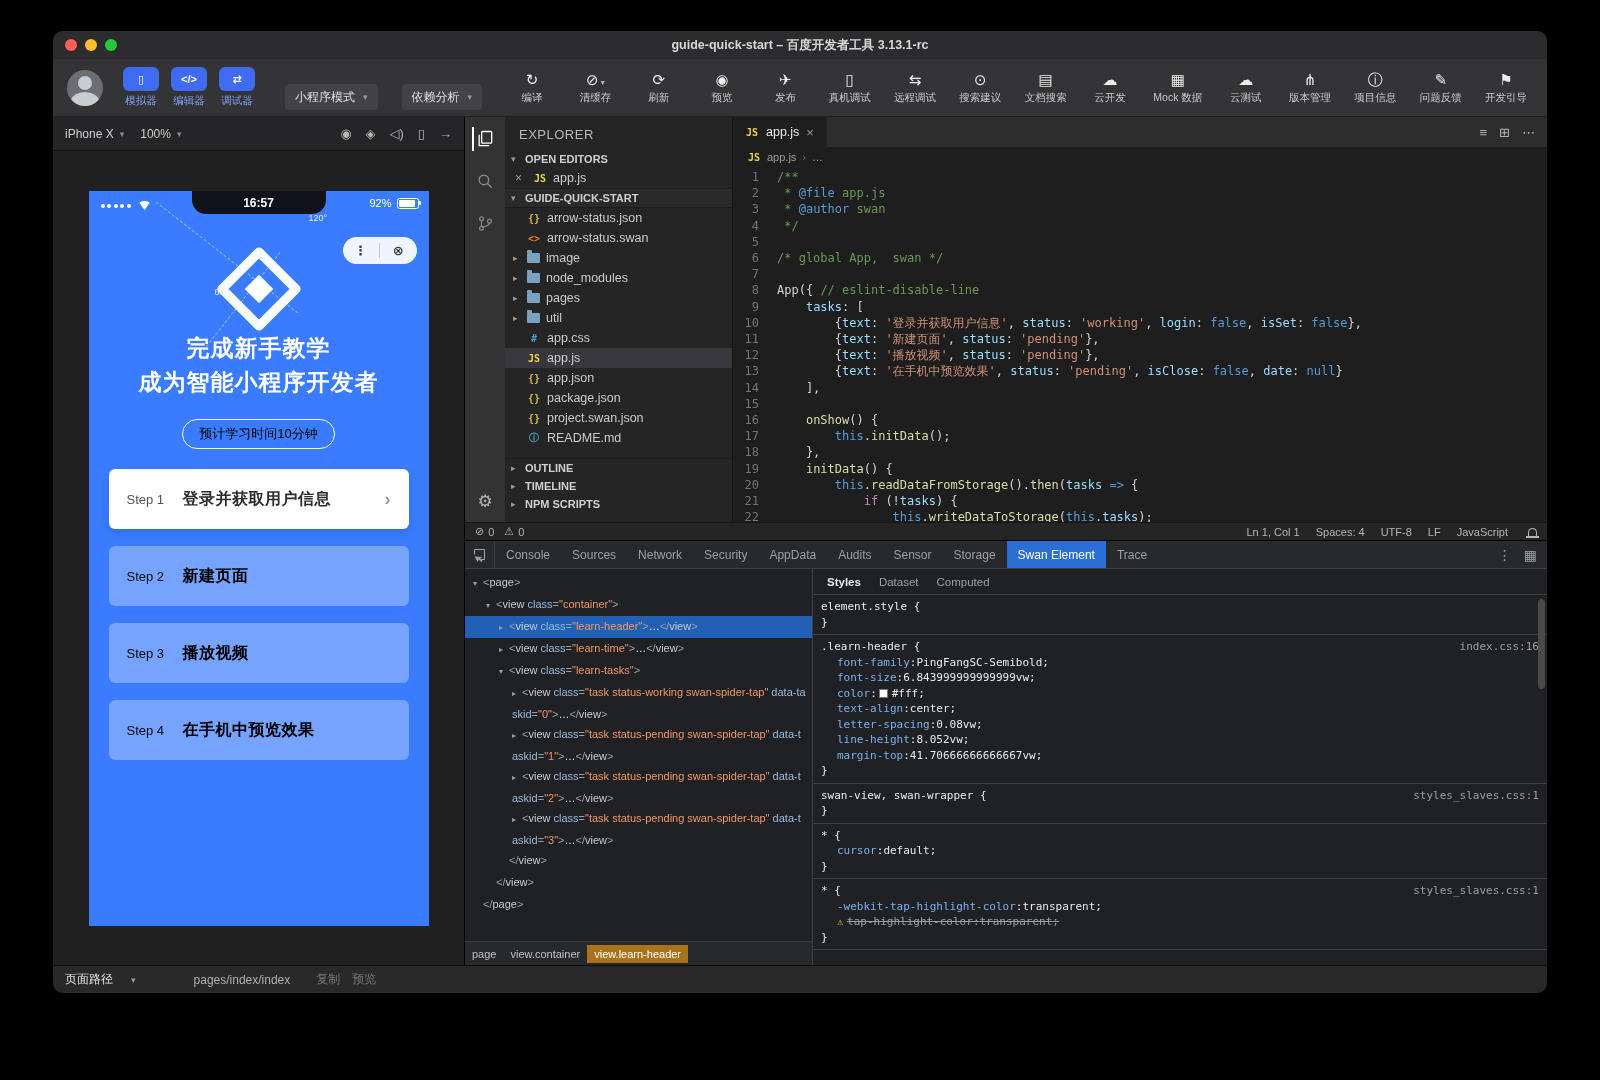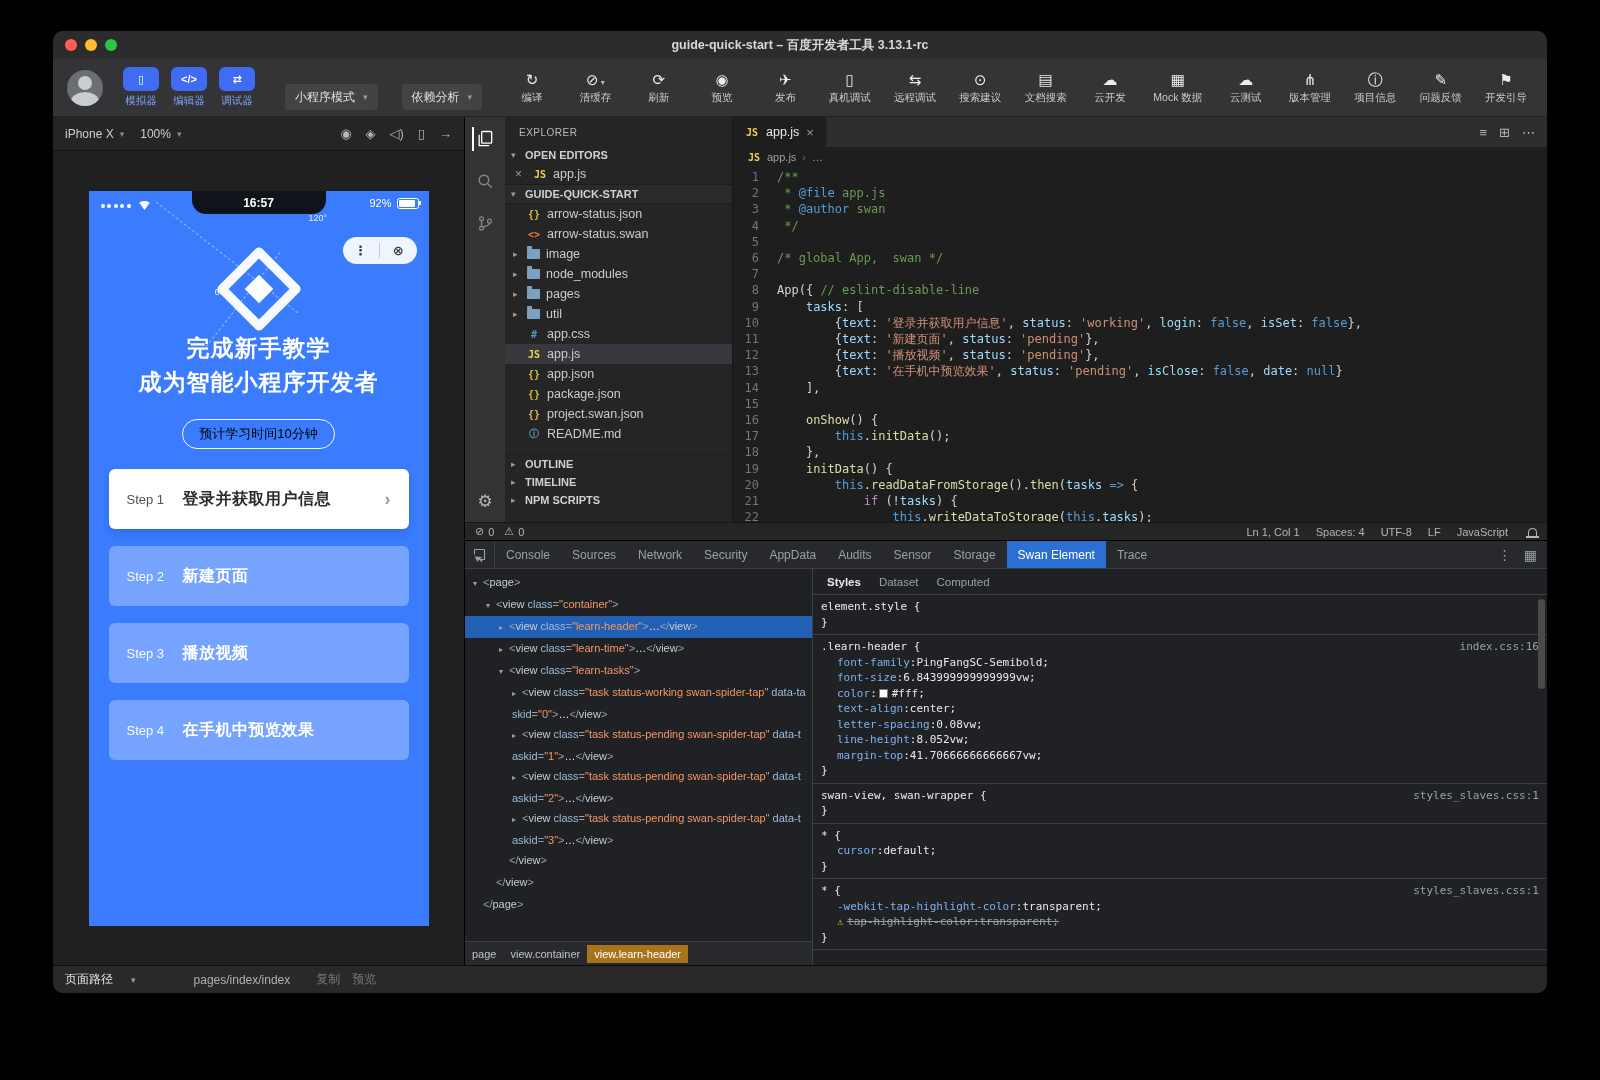--- a/index.html
+++ b/index.html
@@ -70,39 +70,39 @@
   .dash2 { width:130px; left:86px; top:112px; transform:rotate(-52deg); }
 
   .logo-wrap { position:absolute; top:56px; left:0; right:0; display:flex; justify-content:center; }
   .p-title { position:absolute; top:140px; left:0; right:0; text-align:center; color:#fff;
              font-size:23px; font-weight:700; line-height:34px; letter-spacing:1px; }
   .p-badge-row { position:absolute; top:228px; left:0; right:0; text-align:center; }
   .p-badge { display:inline-block; border:1px solid rgba(255,255,255,.95); color:#000000; border-radius:15px;
              font-size:13px; padding:5px 16px; }
   .steps { position:absolute; top:278px; left:20px; right:20px; }
   .step-card { height:60px; border-radius:6px; margin-bottom:17px; display:flex; align-items:center;
-               padding:0 18px; background:rgba(255,255,255,.30); color:#ffffff; cursor:pointer; }
+               padding:0 18px; background:rgba(255,255,255,.30); color:#000000; cursor:pointer; }
   .step-card.active { background:#fff; color:#2b2b2b; box-shadow:0 4px 10px rgba(0,0,0,.12); }
   .step-label { font-size:13px; width:56px; flex:none; opacity:.95; }
   .step-card.active .step-label { color:#4a4a4a; }
   .step-text { font-size:16px; font-weight:700; letter-spacing:.5px; }
   .step-arrow { margin-left:auto; font-size:18px; color:#9a9a9a; font-weight:700; }
 
   
   .right-col { flex:1; display:flex; flex-direction:column; min-width:0; }
   .editor-zone { height:405px; display:flex; flex:none; min-width:0; }
 
   .activity { width:40px; background:#333333; display:flex; flex-direction:column; align-items:center; padding-top:10px; gap:18px; flex:none; }
   .act-ic { width:24px; height:24px; display:flex; align-items:center; justify-content:center; cursor:pointer; opacity:.55; }
   .act-ic.active { opacity:1; border-left:2px solid #fff; margin-left:-2px; }
   .act-gear { margin-top:auto; margin-bottom:10px; font-size:17px; color:#b5b5b5; cursor:pointer; }
 
   .explorer { width:228px; background:#252526; border-right:1px solid #161616; font-size:12.5px; color:#cccccc;
               display:flex; flex-direction:column; overflow:hidden; flex:none; }
-  .exp-title { font-size:10px; color:#b9b9b9; padding:10px 14px 8px; letter-spacing:.5px; }
+  .exp-title { font-size:13px; color:#b9b9b9; padding:10px 14px 8px; letter-spacing:.5px; }
   .exp-sec { font-size:11px; font-weight:700; color:#d0d0d0; padding:3px 6px; display:flex; align-items:center; gap:4px; cursor:pointer; }
   .exp-sec .caret { font-size:9px; color:#9a9a9a; width:10px; }
   .oe-row { display:flex; align-items:center; gap:6px; padding:2px 8px 2px 10px; height:20px; cursor:pointer; }
   .oe-close { color:#9a9a9a; font-size:12px; width:12px; }
   .proj-hdr { border-top:1px solid #1d1d1d; border-bottom:1px solid #1d1d1d; background:#2a2a2b; }
   .tree { overflow:hidden; }
   .tree-row { display:flex; align-items:center; gap:6px; height:20px; padding-left:22px; cursor:pointer; white-space:nowrap; }
   .tree-row.folder { padding-left:8px; }
   .tree-row.selected { background:#37373d; }
   .tree-caret { font-size:9px; color:#9a9a9a; width:8px; }

